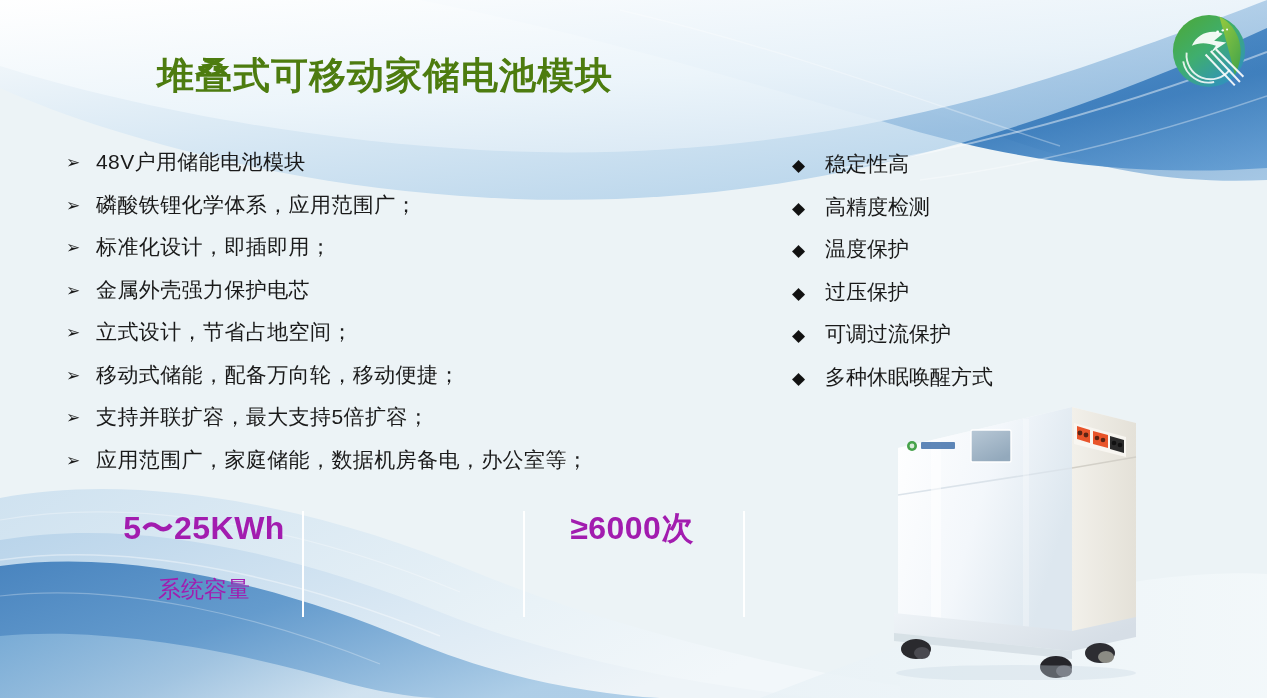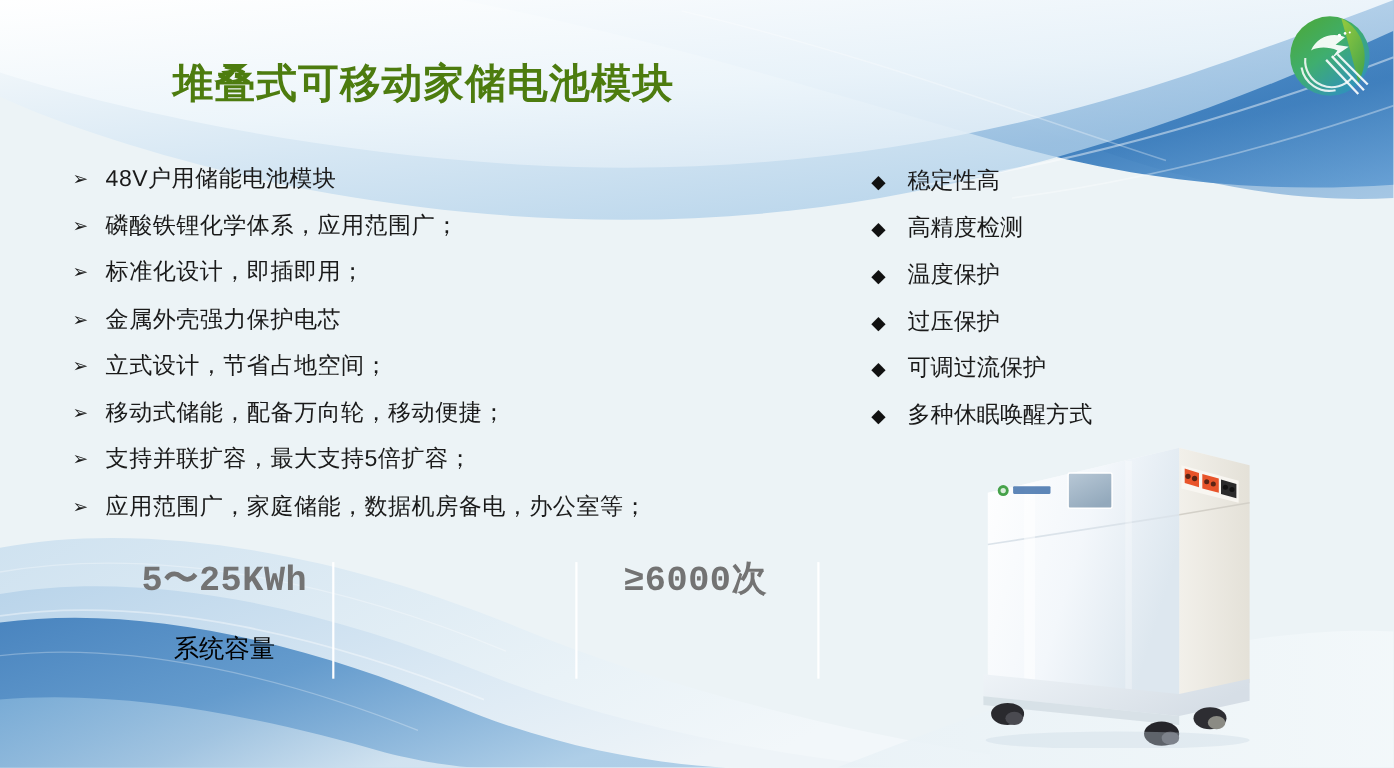--- a/index.html
+++ b/index.html
@@ -111,30 +111,29 @@
     top: 0;
     width: 200px;
     text-align: center;
   }
   .stat-col.c0 { left: 8px; }
   .stat-col.c1 { left: 222px; }
   .stat-col.c2 { left: 436px; }
   .stat-value {
     font-size: 32px;
     font-weight: 700;
-    color: #737373;
+    color: #a21caf;
     letter-spacing: 0.5px;
     line-height: 40px;
     white-space: nowrap;
-    font-family: Liberation Mono, monospace;
   }
   .stat-label {
     margin-top: 26px;
     font-size: 23px;
-    color: #000000;
+    color: #a21caf;
     line-height: 30px;
     white-space: nowrap;
   }
   .divider {
     position: absolute;
     top: 3px;
     width: 2px;
     height: 106px;
     background: #ffffff;
   }

